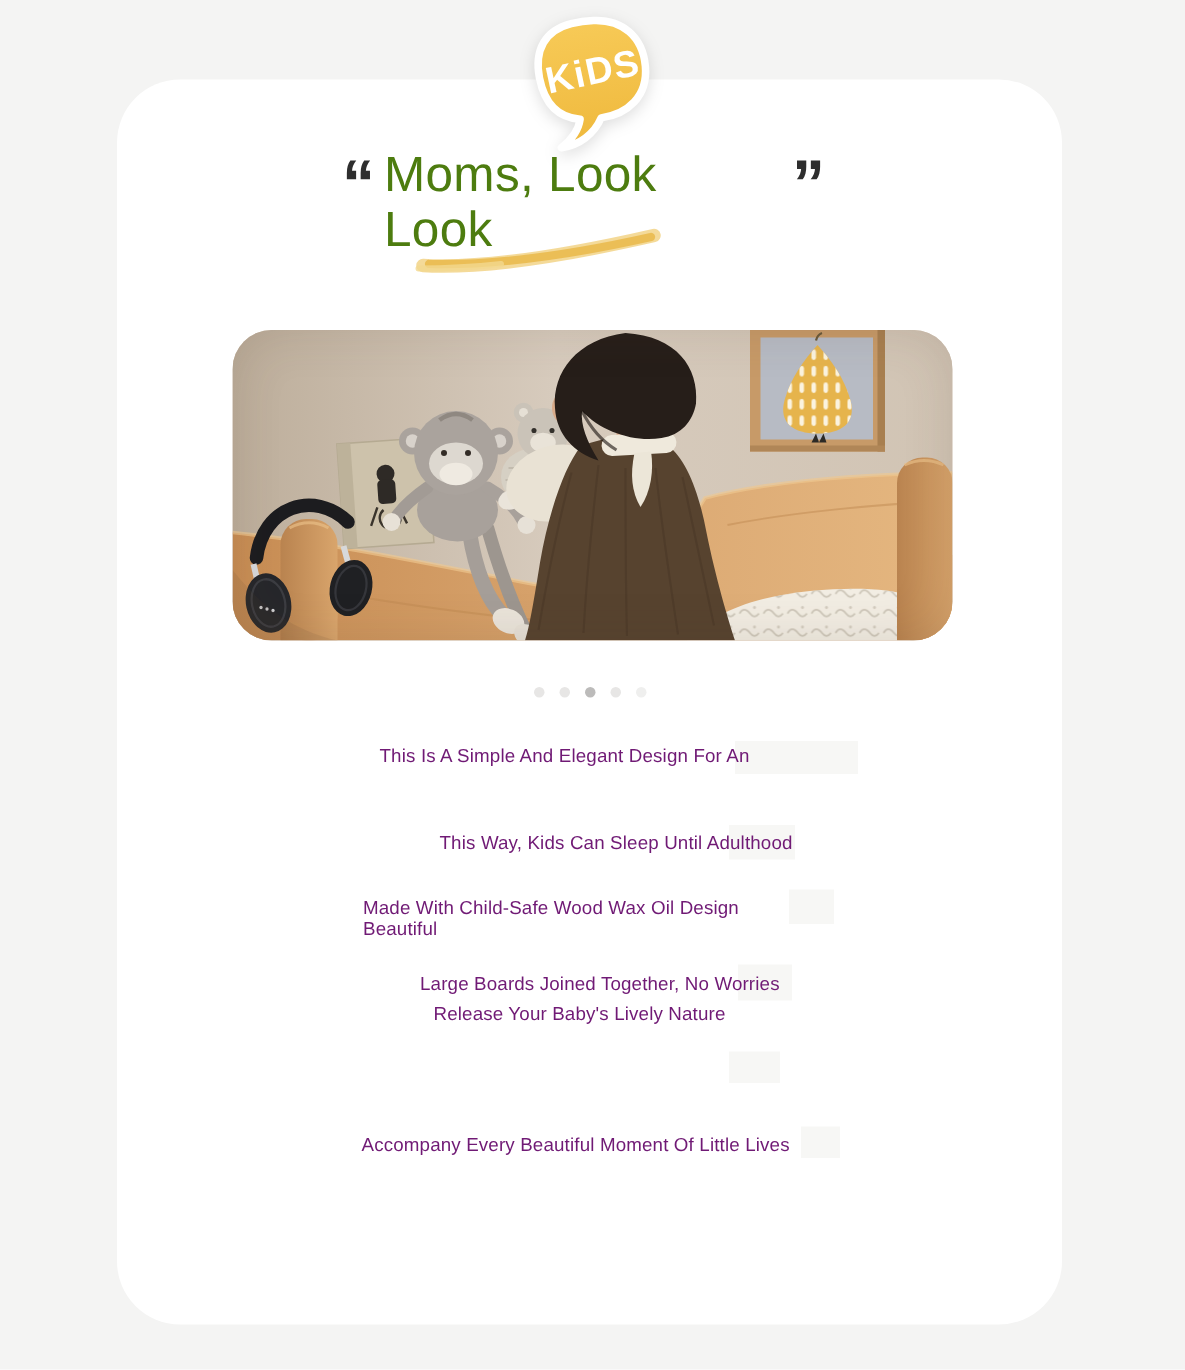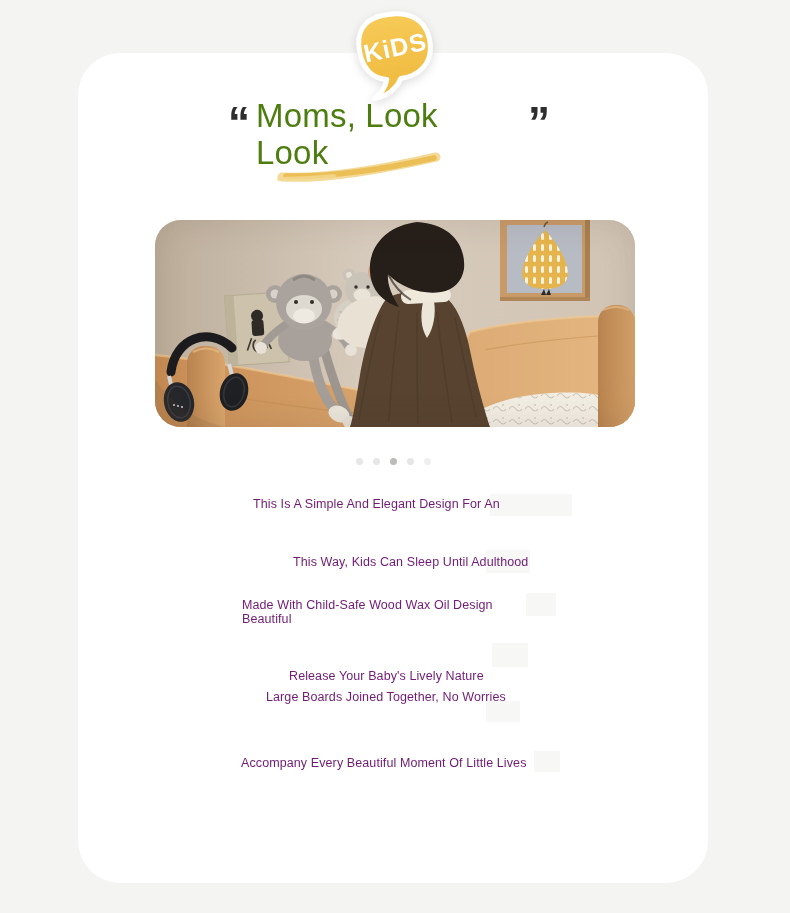--- a/index.html
+++ b/index.html
@@ -230,21 +230,21 @@
       <span>This Is A Simple And Elegant Design For An</span>
     </div>
     <div class="feature" style="left:179px;top:502px;margin-left:36px;">
       <span>This Way, Kids Can Sleep Until Adulthood</span>
       <span></span>
     </div>
     <div class="feature" style="left:164px;top:545px;">
       <span>Made With Child-Safe Wood Wax Oil Design</span>
       <span>Beautiful</span>
     </div>
-    <div class="feature" style="left:188px;top:596px;margin-top:41px;">
+    <div class="feature" style="left:202px;top:596px;">
       <span>Large Boards Joined Together, No Worries</span>
     </div>
     <div class="feature" style="left:211px;top:616px;">
       <span>Release Your Baby's Lively Nature</span>
       <span></span>
     </div>
     <div class="feature" style="left:163px;top:703px;">
       <span>Accompany Every Beautiful Moment Of Little Lives</span>
       <span></span>
     </div>

